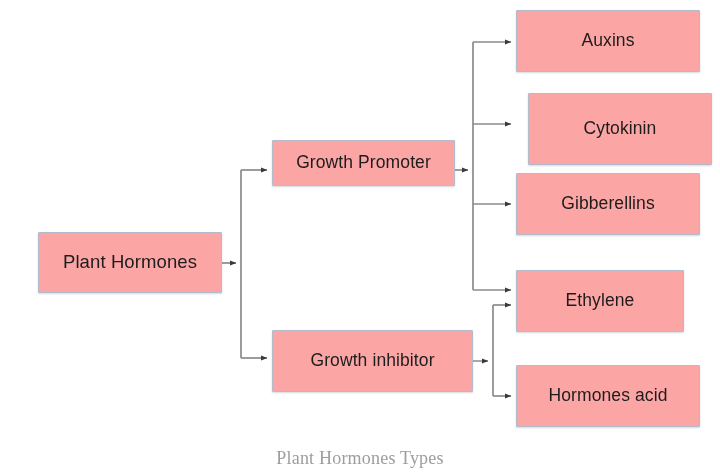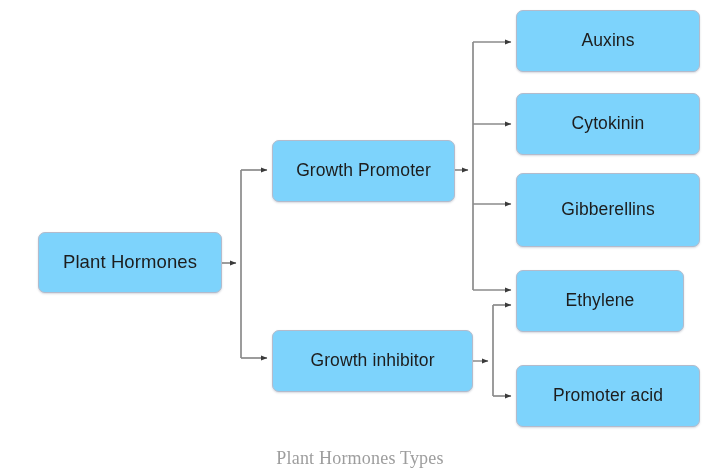--- a/index.html
+++ b/index.html
@@ -28,49 +28,49 @@
     left: 0;
     top: 0;
     width: 720px;
     height: 474px;
     pointer-events: none;
   }
 
   .node {
     position: absolute;
     box-sizing: border-box;
-    background: #7dd3fc;
+    background: #fca5a5;
     border: 1px solid #b3bbcc;
-    border-radius: 7px;
+    border-radius: 1px;
     display: flex;
     align-items: center;
     justify-content: center;
     box-shadow: 0 1px 2px rgba(120,130,150,0.30);
   }
   .node-label {
     color: #1d1d1d;
     font-size: 17.5px;
     font-weight: 400;
     letter-spacing: 0.1px;
     line-height: 1;
     white-space: nowrap;
   }
 
   
   #node-plant-hormones { left: 38px;  top: 232px; width: 184px; height: 61px; }
   #node-plant-hormones .node-label { font-size: 18.5px; }
 
   
-  #node-growth-promoter { left: 272px; top: 140px; width: 183px; height: 62px; }
+  #node-growth-promoter { left: 272px; top: 140px; width: 183px; height: 46px; }
   #node-growth-inhibitor { left: 272px; top: 330px; width: 201px; height: 62px; }
 
   
   #node-auxins        { left: 516px; top: 10px;  width: 184px; height: 62px; }
-  #node-cytokinin     { left: 516px; top: 93px;  width: 184px; height: 62px; }
-  #node-gibberellins  { left: 516px; top: 173px; width: 184px; height: 74px; text-align: right; }
+  #node-cytokinin     { left: 528px; top: 93px;  width: 184px; height: 72px; }
+  #node-gibberellins  { left: 516px; top: 173px; width: 184px; height: 62px; text-align: right; }
   #node-ethylene      { left: 516px; top: 270px; width: 168px; height: 62px; }
   #node-abscisic-acid { left: 516px; top: 365px; width: 184px; height: 62px; }
 
   #caption {
     position: absolute;
     left: 0;
     top: 448px;
     width: 720px;
     text-align: center;
     font-family: "Liberation Serif", serif;
@@ -138,18 +138,18 @@
 
   <div class="node" id="node-gibberellins">
     <span class="node-label">Gibberellins</span>
   </div>
 
   <div class="node" id="node-ethylene">
     <span class="node-label">Ethylene</span>
   </div>
 
   <div class="node" id="node-abscisic-acid">
-    <span class="node-label">Promoter acid</span>
+    <span class="node-label">Hormones acid</span>
   </div>
 
   <div id="caption">Plant Hormones Types</div>
 
 </div>
 
 </body></html>

